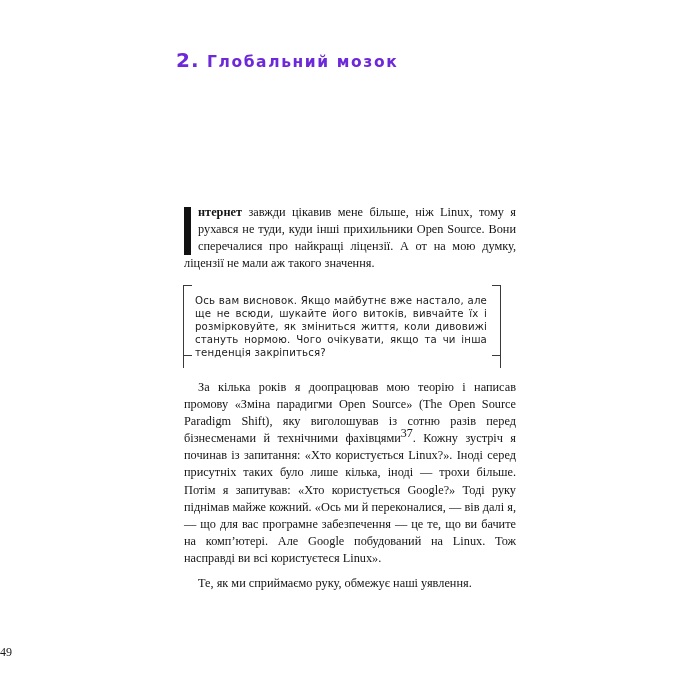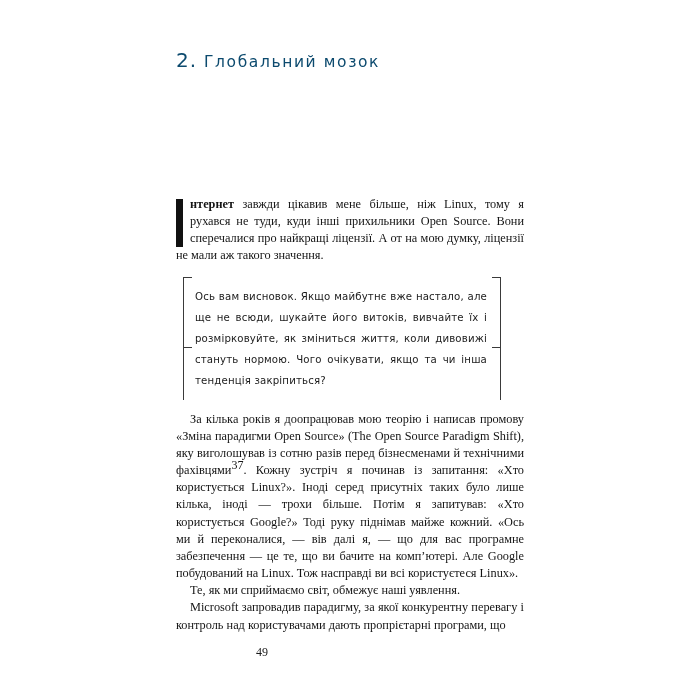--- a/index.html
+++ b/index.html
@@ -21,24 +21,24 @@
     height: 700px;
     box-sizing: border-box;
   }
 
   
   .chapter-title {
     position: absolute;
     left: 176px;
     top: 48px;
     font-family: "DejaVu Sans", sans-serif;
-    font-weight: 400;
+    font-weight: 700;
     font-size: 17.5px;
     letter-spacing: 1.4px;
-    color: #0c4a6e;
+    color: #6d28d9;
     white-space: nowrap;
   }
   .chapter-title .num {
     font-size: 20px;
     letter-spacing: 1px;
   }
   .chapter-title .words {
     font-size: 15.5px;
     letter-spacing: 1.6px;
   }
@@ -49,21 +49,21 @@
     left: 176px;
     top: 196px;
     width: 348px;
     font-size: 12.3px;
     line-height: 17.15px;
     text-align: justify;
     color: #141414;
   }
 
   p.para {
-    margin: 0;
+    margin: 8px;
     text-indent: 14px;
     text-align: justify;
     hyphens: manual;
   }
   p.para.first {
     text-indent: 0;
   }
 
   
   .dropcap {
@@ -79,21 +79,21 @@
 
   
   .callout {
     position: relative;
     margin: 12px 0 11px 7px;
     padding: 9px 14px 9px 12px;
     width: 318px;
     box-sizing: border-box;
     font-family: "DejaVu Sans", sans-serif;
     font-size: 10.2px;
-    line-height: 21px;
+    line-height: 13px;
     letter-spacing: 0.15px;
     text-align: justify;
     color: #1a1a1a;
   }
   .callout .brk {
     position: absolute;
     top: 0;
     bottom: 0;
     width: 11px;
   }
@@ -131,21 +131,21 @@
     vertical-align: super;
     line-height: 0;
   }
 
   
   .folio {
     position: absolute;
     left: 0;
     top: 645px;
     width: 524px;
-    text-align: center;
+    text-align: left;
     font-family: "Liberation Serif", serif;
     font-size: 12px;
     color: #1a1a1a;
   }
 </style>
 </head>
 <body>
 
 <div class="page">
 
@@ -162,21 +162,20 @@
 
 
     <div class="callout">
       <span class="brk left"></span>
       <span class="brk right"></span>
       <p>Ось вам висновок. Якщо майбутнє вже настало, але ще не всюди, шукайте його витоків, вивчайте їх і розмірковуйте, як зміниться життя, коли дивовижі стануть нормою. Чого очікувати, якщо та чи інша тенденція закріпиться?</p>
     </div>
 
     <p class="para"><span>За кілька років я доопрацював мою теорію і написав промову «Зміна парадигми Open Source» (The Open Source Paradigm Shift), яку виголошував із сотню разів перед бізнесменами й технічними фахівцями</span><sup class="fn">37</sup><span>. Кожну зустріч я починав із запитання: «Хто користується Linux?». Іноді серед присутніх таких було лише кілька, іноді — трохи більше. Потім я запитував: «Хто користується Google?» Тоді руку піднімав майже кожний. «Ось ми й переконалися, — вів далі я, — що для вас програмне забезпечення — це те, що ви бачите на комп’ютері. Але Google побудований на Linux. Тож насправді ви всі користуєтеся Linux».</span></p>
 
-    <p class="para">Те, як ми сприймаємо світ, обмежує наші уявлення.</p>
+    <p class="para">Те, як ми сприймаємо руку, обмежує наші уявлення.</p>
 
-    <p class="para">Microsoft запровадив парадигму, за якої конкурентну перевагу і контроль над користувачами дають пропрієтарні програми, що</p>
 
   </div>
 
   <div class="folio">49</div>
 
 </div>
 
 </body></html>

